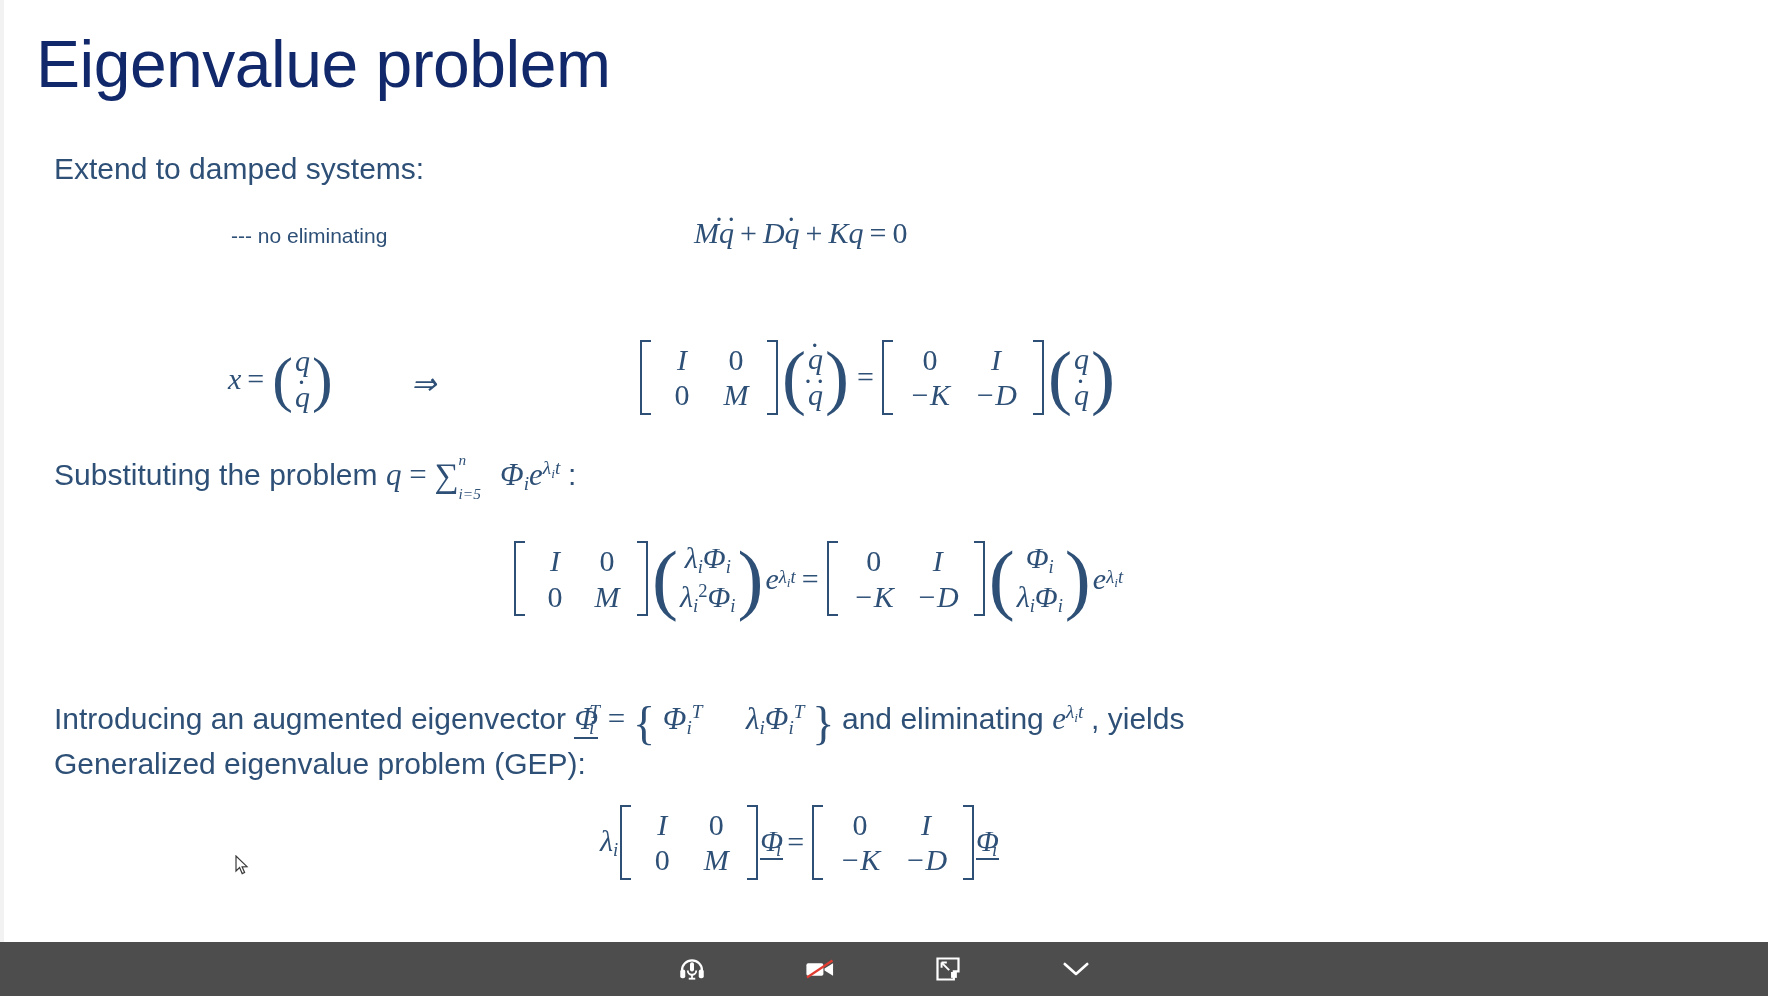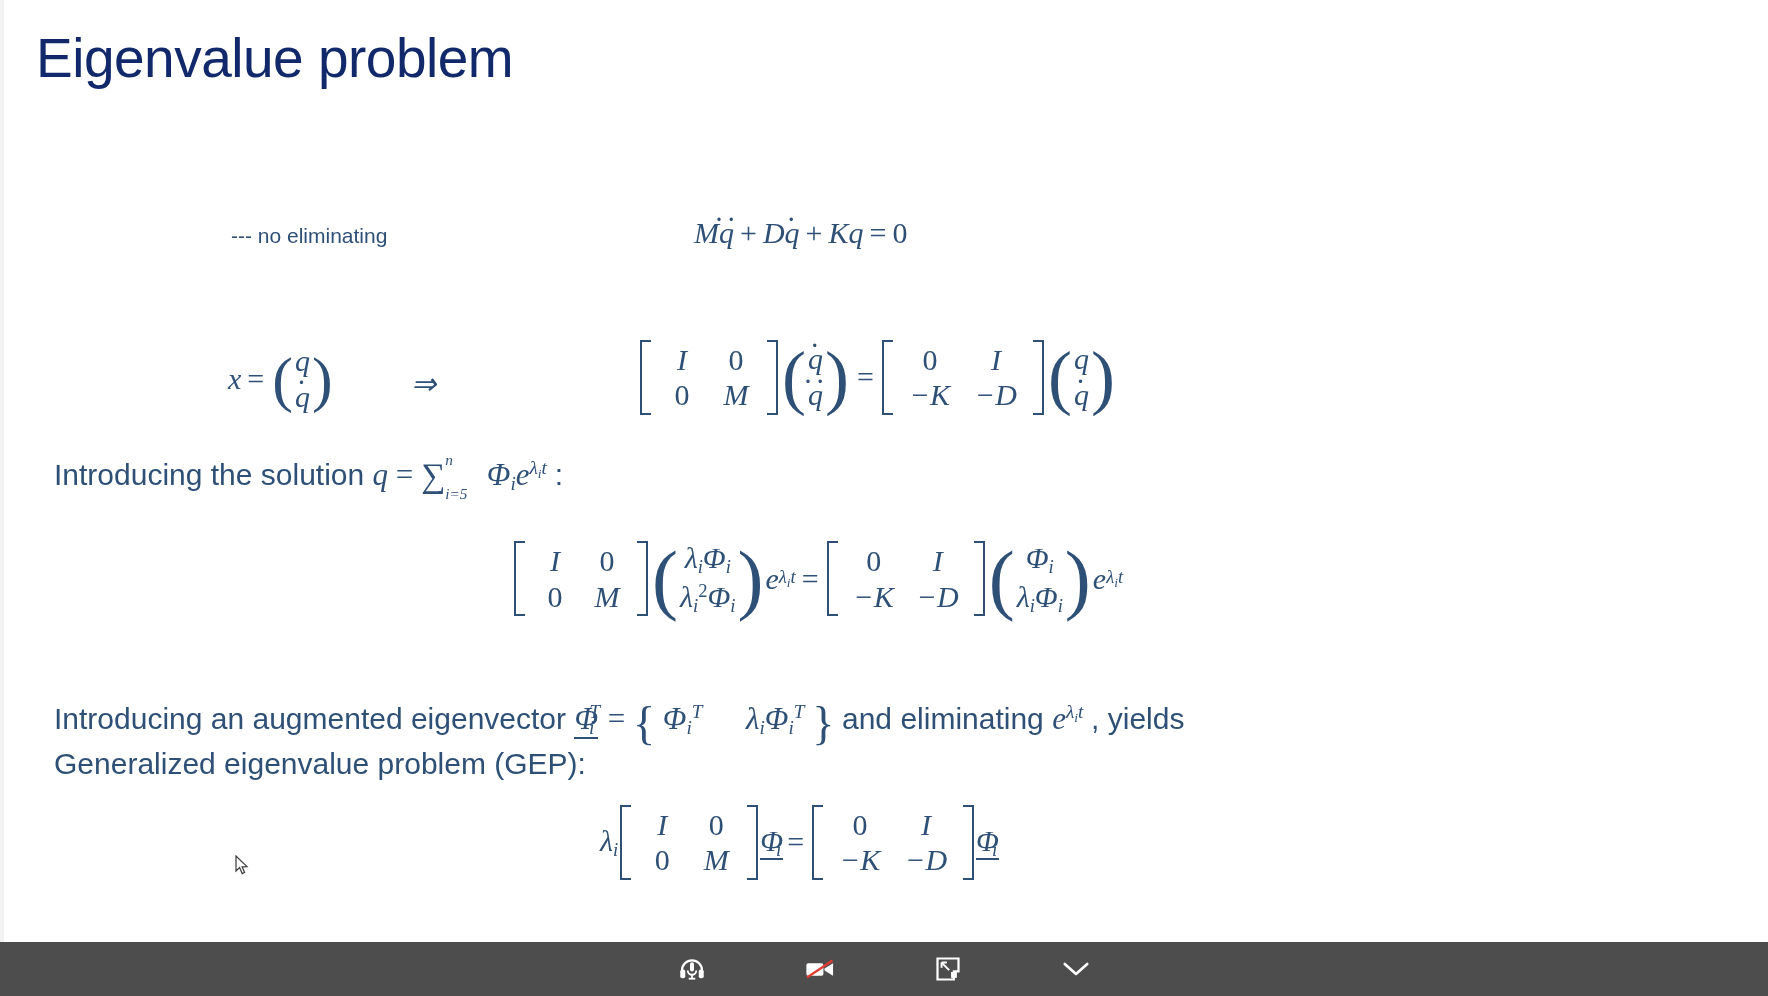--- a/index.html
+++ b/index.html
@@ -19,21 +19,21 @@
   .left-rule {
     position: absolute;
     left: 0; top: 0;
     width: 4px; height: 942px;
     background: #f2f2f2;
   }
 
   #page-title {
     position: absolute;
     left: 36px; top: 30px;
-    font-size: 55px;
+    font-size: 66px;
     line-height: 1.05;
     font-weight: 400;
     color: #11296b;
     letter-spacing: -0.5px;
     white-space: nowrap;
   }
 
   .btext {
     position: absolute;
     color: #2e5077;
@@ -174,20 +174,21 @@
 </style>
 </head>
 <body>
 
 <div id="slide">
 
   <div class="left-rule"></div>
 
   <div id="page-title">Eigenvalue problem</div>
 
+  <div class="btext" style="left:54px; top:150px;">Extend to damped systems:</div>
 
   <div class="btext small" style="left:231px; top:223px;">--- no eliminating</div>
 
   <div class="math" style="left:694px; top:216px; font-size:30px;">
     <span class="eqrow">
       <span>M</span>
         <span class="acc dbl"><span class="dots">··</span>q</span>
       <span class="op">+</span>
       <span>D</span>
         <span class="acc"><span class="dots">·</span>q</span>
@@ -265,21 +266,21 @@
         <span class="col">
           <span>q</span>
           <span class="acc"><span class="dots">·</span>q</span>
         </span>
         <span class="paren" style="font-size:72px;">)</span>
       </span>
     </span>
   </div>
 
   <div class="btext" style="left:54px; top:455px;">
-    <span>Introducing the solution</span>
+    <span>Substituting the problem</span>
     <span class="imath" style="font-size:31px;">
       q <span class="up">=</span>
       <span style="position:relative; display:inline-block; font-style:normal; font-size:34px; vertical-align:-2px;">∑<span style="position:absolute; left:100%; top:-0.30em; font-size:0.45em; font-style:italic;">n</span><span style="position:absolute; left:100%; bottom:-0.34em; font-size:0.45em; font-style:italic; white-space:nowrap;">i=5</span></span>
       <span style="display:inline-block; width:26px;"></span>
       Φ<sub>i</sub><span style="font-style:italic;">e</span><sup>λ<sub style="font-size:0.7em;">i</sub><span style="font-style:italic;">t</span></sup>
     </span>
     <span>:</span>
   </div>
 
   <div class="math" style="left:512px; top:540px; font-size:30px;">

